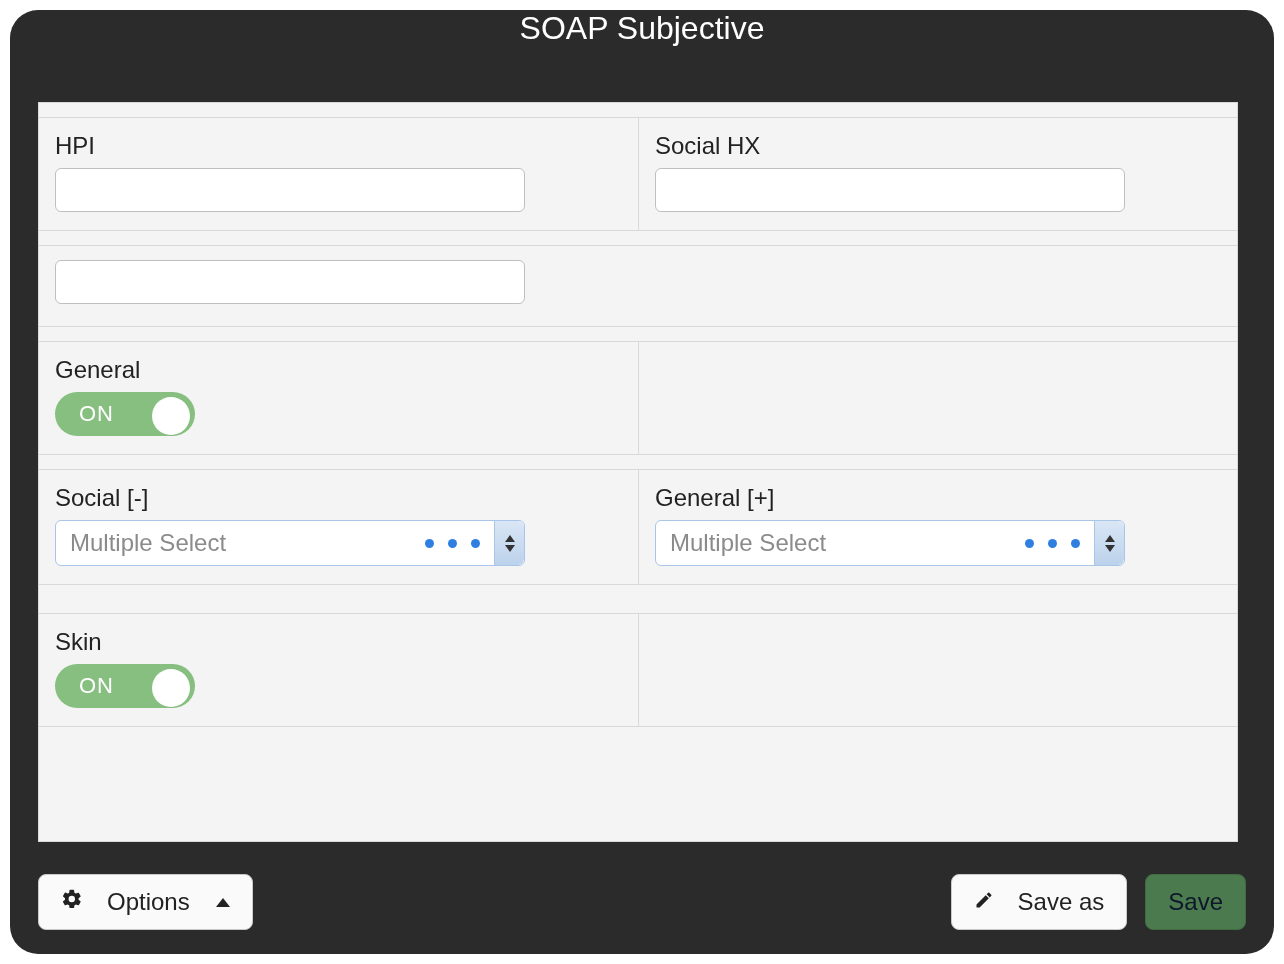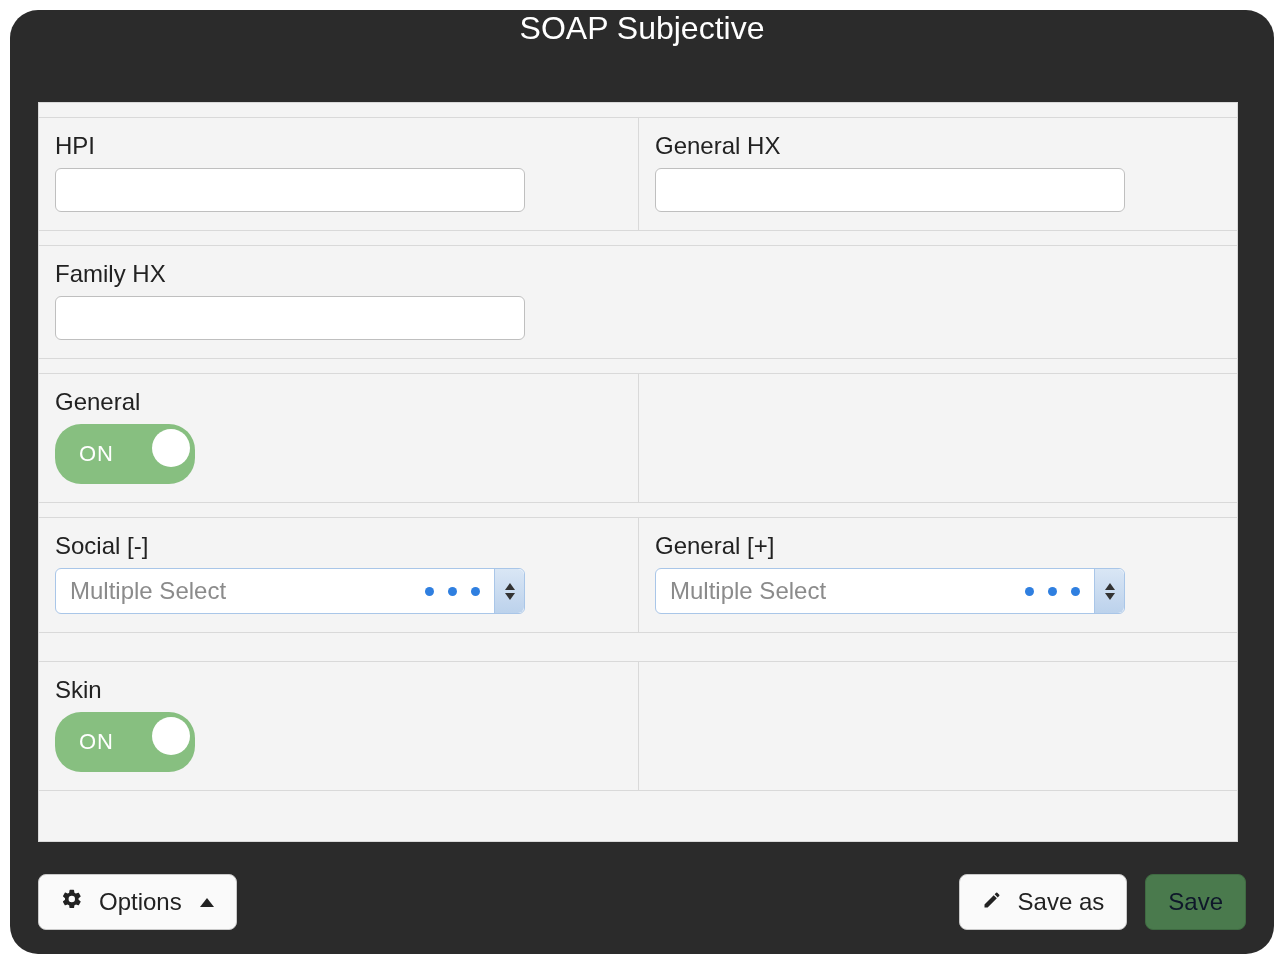--- a/index.html
+++ b/index.html
@@ -79,21 +79,21 @@
     border: 1px solid #bfbfbf;
     border-radius: 6px;
     background: #fff;
     font-size: 20px;
     padding: 0 10px;
   }
 
   
   .toggle {
     width: 140px;
-    height: 60px;
+    height: 44px;
     border-radius: 26px;
     background: #87bf80;
     position: relative;
     cursor: pointer;
     display: inline-flex;
     align-items: center;
   }
   .toggle .toggle-label {
     color: #fff;
     font-size: 22px;
@@ -178,21 +178,21 @@
   }
   .btn {
     height: 56px;
     border-radius: 8px;
     display: inline-flex;
     align-items: center;
     justify-content: center;
     font-size: 24px;
     cursor: pointer;
     padding: 0 22px;
-    gap: 16px;
+    gap: 24px;
   }
   .btn-default {
     background: #fafafa;
     border: 1px solid #c9c9c9;
     color: #222;
   }
   .btn-primary {
     background: #4a7a4d;
     border: 1px solid #3f6a42;
     color: #0f172a;
@@ -224,30 +224,29 @@
     <div class="scroll-region">
 
       <div class="form-gap"></div>
 
       <div class="form-row">
         <div class="form-cell">
           <span class="field-label">HPI</span>
           <input class="text-input" type="text" value="" style="">
         </div>
         <div class="form-cell">
-          <span class="field-label">General HX</span>
+          <span class="field-label">Social HX</span>
           <input class="text-input" type="text" value="" style="">
         </div>
       </div>
 
       <div class="form-gap"></div>
 
       <div class="form-row">
         <div class="form-cell">
-          <span class="field-label">Family HX</span>
           <input class="text-input" type="text" value="" style="">
         </div>
       </div>
 
       <div class="form-gap"></div>
 
       <div class="form-row">
         <div class="form-cell">
           <span class="field-label">General</span>
           <div class="toggle">

